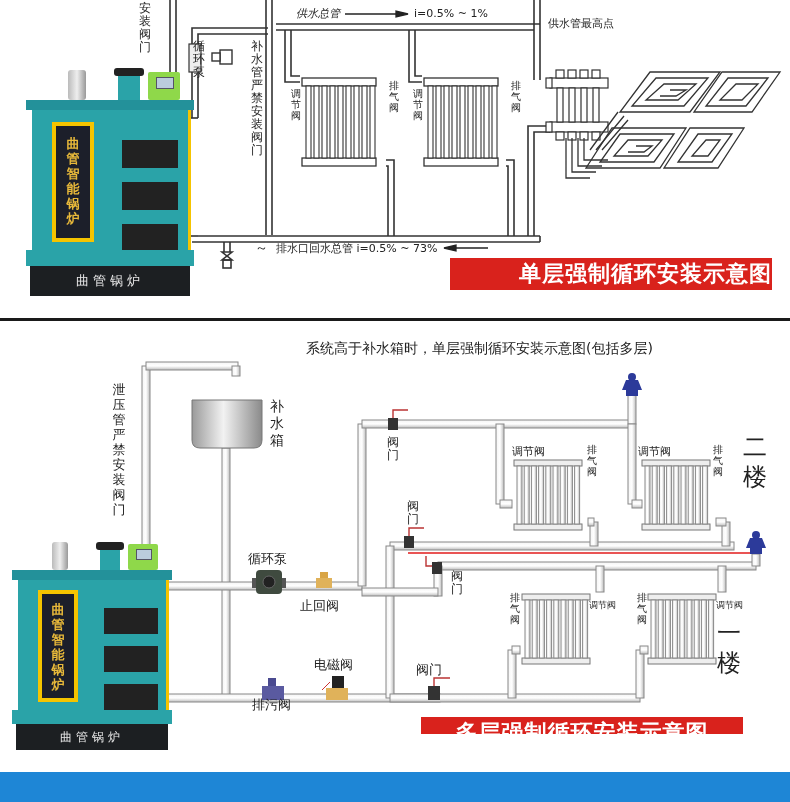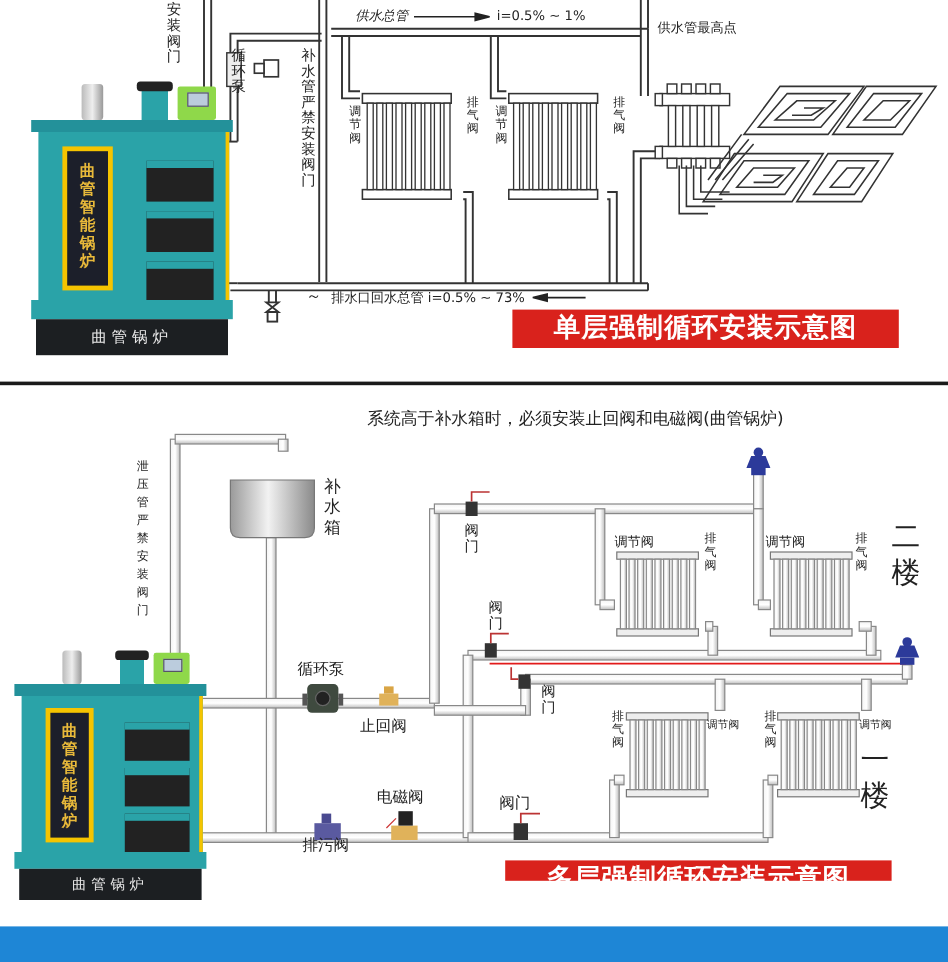--- a/index.html
+++ b/index.html
@@ -179,25 +179,25 @@
 <div class="lbl" style="left:414px;top:8px;">i=0.5% ~ 1%</div>
 <div class="lbl" style="left:548px;top:18px;">供水管最高点</div>
 <div class="vlbl sm" style="left:290px;top:88px;">调节阀</div>
 <div class="vlbl sm" style="left:388px;top:80px;">排气阀</div>
 <div class="vlbl sm" style="left:412px;top:88px;">调节阀</div>
 <div class="vlbl sm" style="left:510px;top:80px;">排气阀</div>
 
 <div class="lbl" style="left:255px;top:242px;font-size:13px;">～</div>
 <div class="lbl" style="left:276px;top:243px;">排水口回水总管 i=0.5% ~ 73%</div>
 
-<div class="banner" style="left:427px;top:258px;width:322px;height:32px;line-height:32px;">单层强制循环安装示意图</div>
+<div class="banner" style="left:450px;top:258px;width:322px;height:32px;line-height:32px;text-align:right;">单层强制循环安装示意图</div>
 
 <div class="divider"></div>
 
-<div class="note" style="left:306px;top:340px;">系统高于补水箱时，必须安装止回阀和电磁阀(曲管锅炉)</div>
+<div class="note" style="left:306px;top:340px;">系统高于补水箱时，单层强制循环安装示意图(包括多层)</div>
 
 <svg width="790" height="802" style="pointer-events:none;">
   <defs>
     <linearGradient id="pg" x1="0" y1="0" x2="0" y2="1">
       <stop offset="0" stop-color="#f4f4f4"></stop>
         <stop offset="0.5" stop-color="#ffffff"></stop>
         <stop offset="1" stop-color="#bdbdbd"></stop>
     </linearGradient>
     <linearGradient id="pgv" x1="0" y1="0" x2="1" y2="0">
       <stop offset="0" stop-color="#f4f4f4"></stop>
@@ -369,21 +369,21 @@
   </div>
   <div class="abs" style="left:92px;top:62px;width:54px;height:26px;background:#222;border-top:6px solid #2aa3a8;"></div>
   <div class="abs" style="left:92px;top:100px;width:54px;height:26px;background:#222;border-top:6px solid #2aa3a8;"></div>
   <div class="abs" style="left:92px;top:138px;width:54px;height:26px;background:#222;border-top:6px solid #2aa3a8;"></div>
   <div class="abs" style="left:0;top:170px;width:160px;height:14px;background:#2aa3a8;"></div>
   <div class="abs" style="left:4px;top:184px;width:152px;height:26px;background:#1c1f22;">
     <div class="abs" style="left:0;top:5px;width:152px;text-align:center;color:#e8e8e8;font-size:12px;letter-spacing:4px;">曲管锅炉</div>
   </div>
 </div>
 
-<div class="vlbl" style="left:112px;top:382px;font-size:10px;line-height:15px;">泄压管严禁安装阀门</div>
+<div class="vlbl" style="left:112px;top:382px;font-size:13px;line-height:15px;">泄压管严禁安装阀门</div>
 <div class="vlbl" style="left:270px;top:398px;font-size:14px;line-height:17px;">补水箱</div>
 <div class="lbl" style="left:248px;top:553px;font-size:13px;">循环泵</div>
 <div class="lbl" style="left:300px;top:600px;font-size:13px;">止回阀</div>
 <div class="lbl" style="left:252px;top:659px;font-size:13px;margin-top:40px;">排污阀</div>
 <div class="lbl" style="left:314px;top:659px;font-size:13px;">电磁阀</div>
 <div class="vlbl" style="left:386px;top:436px;">阀门</div>
 <div class="vlbl" style="left:406px;top:500px;">阀门</div>
 <div class="vlbl" style="left:450px;top:570px;">阀门</div>
 <div class="lbl" style="left:416px;top:664px;font-size:13px;">阀门</div>
 

